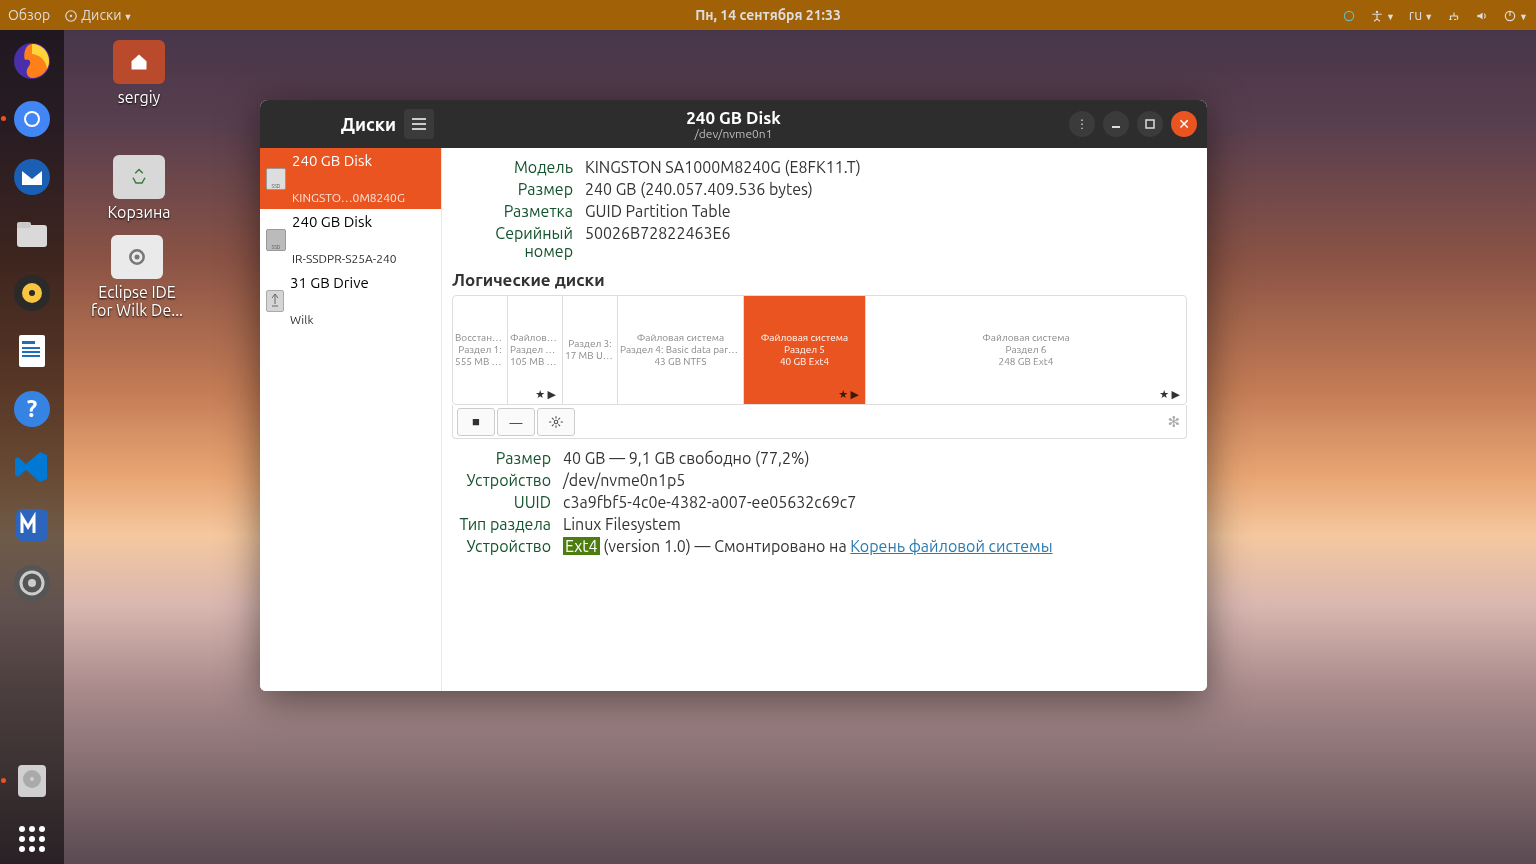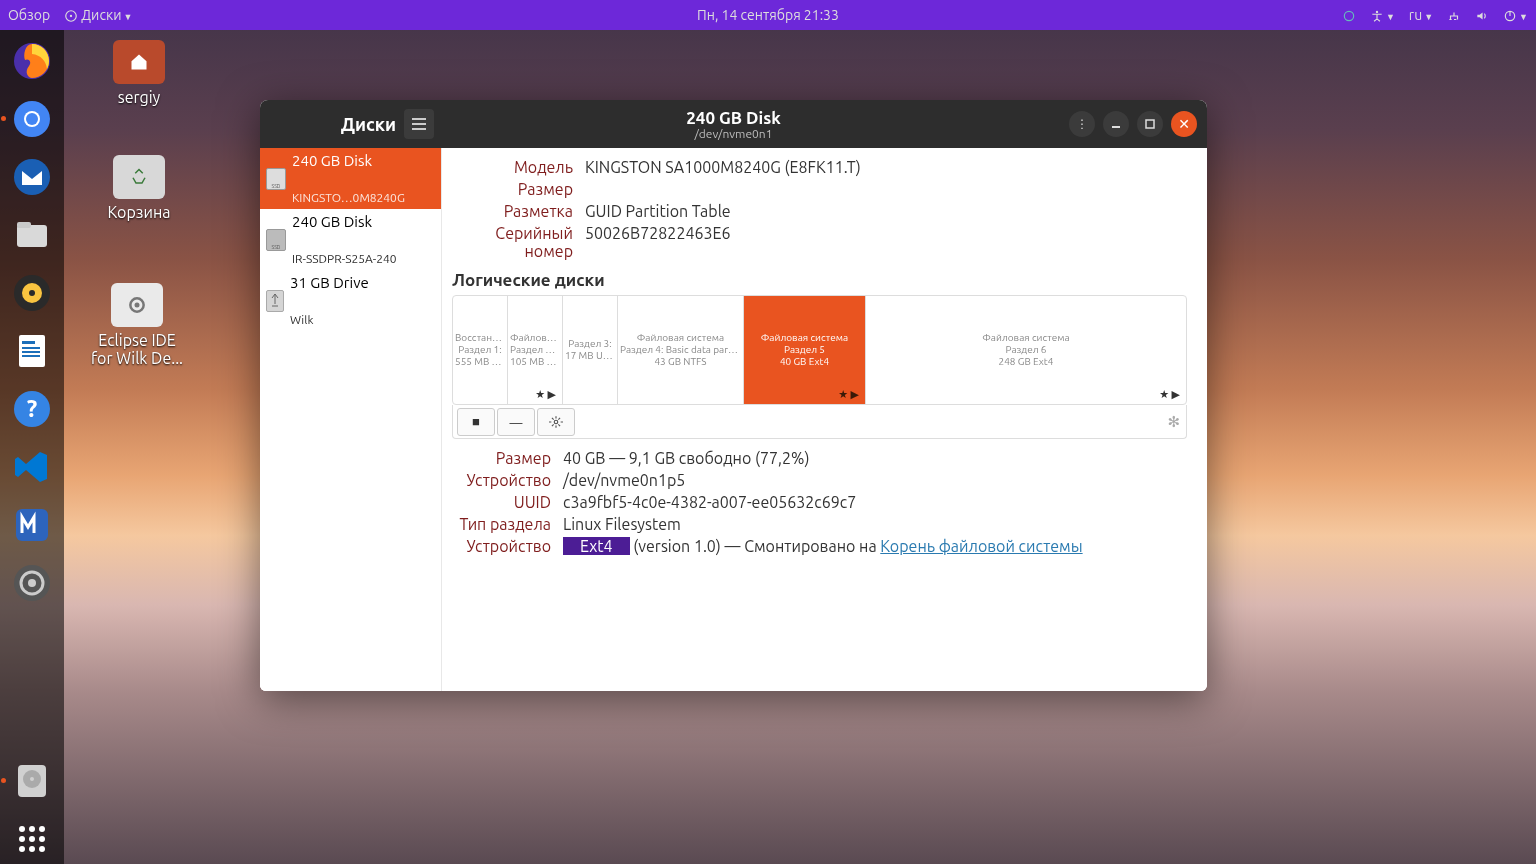--- a/index.html
+++ b/index.html
@@ -2,23 +2,23 @@
 <html><head>
 <meta charset="utf-8">
 <style>
 * { margin:0; padding:0; box-sizing:border-box; font-family:"Ubuntu",Cantarell,sans-serif; }
 html,body { width:1536px; height:864px; overflow:hidden; }
 body {
   background: linear-gradient(to bottom,#413349 0%,#5a3f4e 15%,#8a5345 30%,#c27b55 45%,#e8a573 55%,#f5c89f 62%,#d9b7b1 70%,#a88a8a 80%,#5a4a52 100%);
   position:relative;
 }
 
-#topbar { position:absolute; top:0; left:0; right:0; height:30px; background:#6d28d9; color:#ddd; display:flex; align-items:center; font-size:14px; padding:0 8px; z-index:50; }
+#topbar { position:absolute; top:0; left:0; right:0; height:30px; background:#a16207; color:#ddd; display:flex; align-items:center; font-size:14px; padding:0 8px; z-index:50; }
 #topbar .left { display:flex; align-items:center; gap:14px; }
-#topbar .center { position:absolute; left:50%; transform:translateX(-50%); font-weight:400; }
+#topbar .center { position:absolute; left:50%; transform:translateX(-50%); font-weight:700; }
 #topbar .right { margin-left:auto; display:flex; align-items:center; gap:14px; }
 #topbar svg { width:14px; height:14px; fill:#ddd; vertical-align:middle; }
 .tri { font-size:9px; margin-left:2px; }
 
 #dock { position:absolute; top:30px; left:0; bottom:0; width:64px; background:rgba(0,0,0,.55); display:flex; flex-direction:column; align-items:center; padding-top:6px; gap:8px; z-index:40; }
 .dock-icon { width:50px; height:50px; border-radius:10px; display:flex; align-items:center; justify-content:center; position:relative; }
 .dock-spacer { flex:1; }
 .dock-dot { position:absolute; left:-6px; top:22px; width:5px; height:5px; border-radius:50%; background:#e95420; }
 
 .desktop-icon { position:absolute; width:90px; text-align:center; color:#fff; font-size:16px; text-shadow:0 1px 2px #000; }
@@ -42,36 +42,36 @@
 #sidebar { width:182px; background:#fff; border-right:1px solid #e8e8e8; }
 .disk { display:flex; align-items:center; gap:6px; padding:4px 6px; cursor:pointer; }
 .disk.selected { background:#e95420; color:#fff; }
 .disk .dic { width:20px; height:22px; border-radius:2px; background:#bbb; border:1px solid #999; display:flex; align-items:flex-end; justify-content:center; font-size:5px; color:#555; }
 .disk.selected .dic { background:#ddd; }
 .disk .dtext { line-height:1.15; overflow:hidden; }
 .disk .dt1 { font-size:15px; }
 .disk .dt2 { font-size:12px; opacity:.85; white-space:nowrap; text-overflow:ellipsis; overflow:hidden; max-width:140px;margin-top:22px; }
 #main { flex:1; padding:10px 16px 0 6px; color:#333; font-size:16px; overflow:hidden; }
 .info-row { display:flex; margin-bottom:4px; }
-.info-row .lbl { width:137px; text-align:right; color:#7f1d1d; padding-right:12px; }
+.info-row .lbl { width:137px; text-align:right; color:#14532d; padding-right:12px; }
 .info-row .val { flex:1; color:#333; }
 .section-title { font-weight:700; font-size:17px; margin:10px 0 6px 4px; }
 
 #pmap { height:110px; border:1px solid #ddd; border-radius:4px; display:flex; margin:0 4px; overflow:hidden; }
 .part { border-right:1px solid #ddd; display:flex; flex-direction:column; align-items:center; justify-content:center; font-size:10px; color:#888; text-align:center; line-height:1.2; padding:2px; position:relative; cursor:pointer; overflow:hidden; }
 .part:last-child { border-right:none; }
 .part.sel { background:#e95420; color:#fff; }
 .part .pl { white-space:nowrap; overflow:hidden; text-overflow:ellipsis; max-width:100%; }
 .part .star { position:absolute; bottom:3px; right:6px; font-size:11px; color:#333; }
 .part.sel .star { color:#3a1a08; }
 
 #ptbar { height:34px; border:1px solid #ddd; border-top:none; border-radius:0 0 4px 4px; margin:0 4px 10px 4px; display:flex; align-items:center; padding-left:2px; position:relative; }
 .pbtn { width:38px; height:28px; border:1px solid #ccc; background:#fafafa; margin-left:2px; border-radius:3px; display:flex; align-items:center; justify-content:center; cursor:pointer; font-size:13px; }
 #ptbar .rgear { margin-left:auto; margin-right:6px; color:#aaa; font-size:15px; }
-.ext4tag { background:#4c1d95; color:#fff; padding:0 17px; }
+.ext4tag { background:#4d7c0f; color:#fff; padding:0 2px; }
 .mount-link { color:#2a7ab0; text-decoration:underline; cursor:pointer; }
 .usb-ic { width:18px; height:22px; border-radius:2px; background:#d5d5d5; border:1px solid #aaa; display:flex; align-items:center; justify-content:center; }
 </style>
 </head>
 <body>
 
 <div id="topbar">
   <div class="left">
     <span>Обзор</span>
     <span>
@@ -209,21 +209,21 @@
   <div>sergiy</div>
 </div>
 <div class="desktop-icon" style="left:94px; top:135px;margin-top:20px;">
   <div class="ibox" style="background:#d8d8d8;">
       <svg width="18" height="20" viewBox="0 0 24 24" fill="none" stroke="#3a7a3a" stroke-width="2">
         <path d="M7 7l5-5 5 5M4 13l4 7h8l4-7"></path>
       </svg>
     </div>
   <div>Корзина</div>
 </div>
-<div class="desktop-icon" style="left:82px; top:235px; width:110px;margin-top:48px;">
+<div class="desktop-icon" style="left:82px; top:235px; width:110px;">
   <div class="ibox" style="background:#eaeaea;">
       <svg width="20" height="20" viewBox="0 0 24 24" fill="#777">
         <circle cx="12" cy="12" r="8" fill="none" stroke="#777" stroke-width="3"></circle>
         <circle cx="12" cy="12" r="3"></circle>
       </svg>
     </div>
   <div>Eclipse IDE</div>
     <div>for Wilk De...</div>
 </div>
 
@@ -282,20 +282,21 @@
           </div>
       </div>
     </div>
     <div id="main">
       <div class="info-row">
           <div class="lbl">Модель</div>
           <div class="val">KINGSTON SA1000M8240G (E8FK11.T)</div>
         </div>
       <div class="info-row">
           <div class="lbl">Размер</div>
+          <div class="val">240 GB (240.057.409.536 bytes)</div>
         </div>
       <div class="info-row">
           <div class="lbl">Разметка</div>
           <div class="val">GUID Partition Table</div>
         </div>
       <div class="info-row">
           <div class="lbl">Серийный номер</div>
           <div class="val">50026B72822463E6</div>
         </div>
       <div class="section-title">Логические диски</div>

